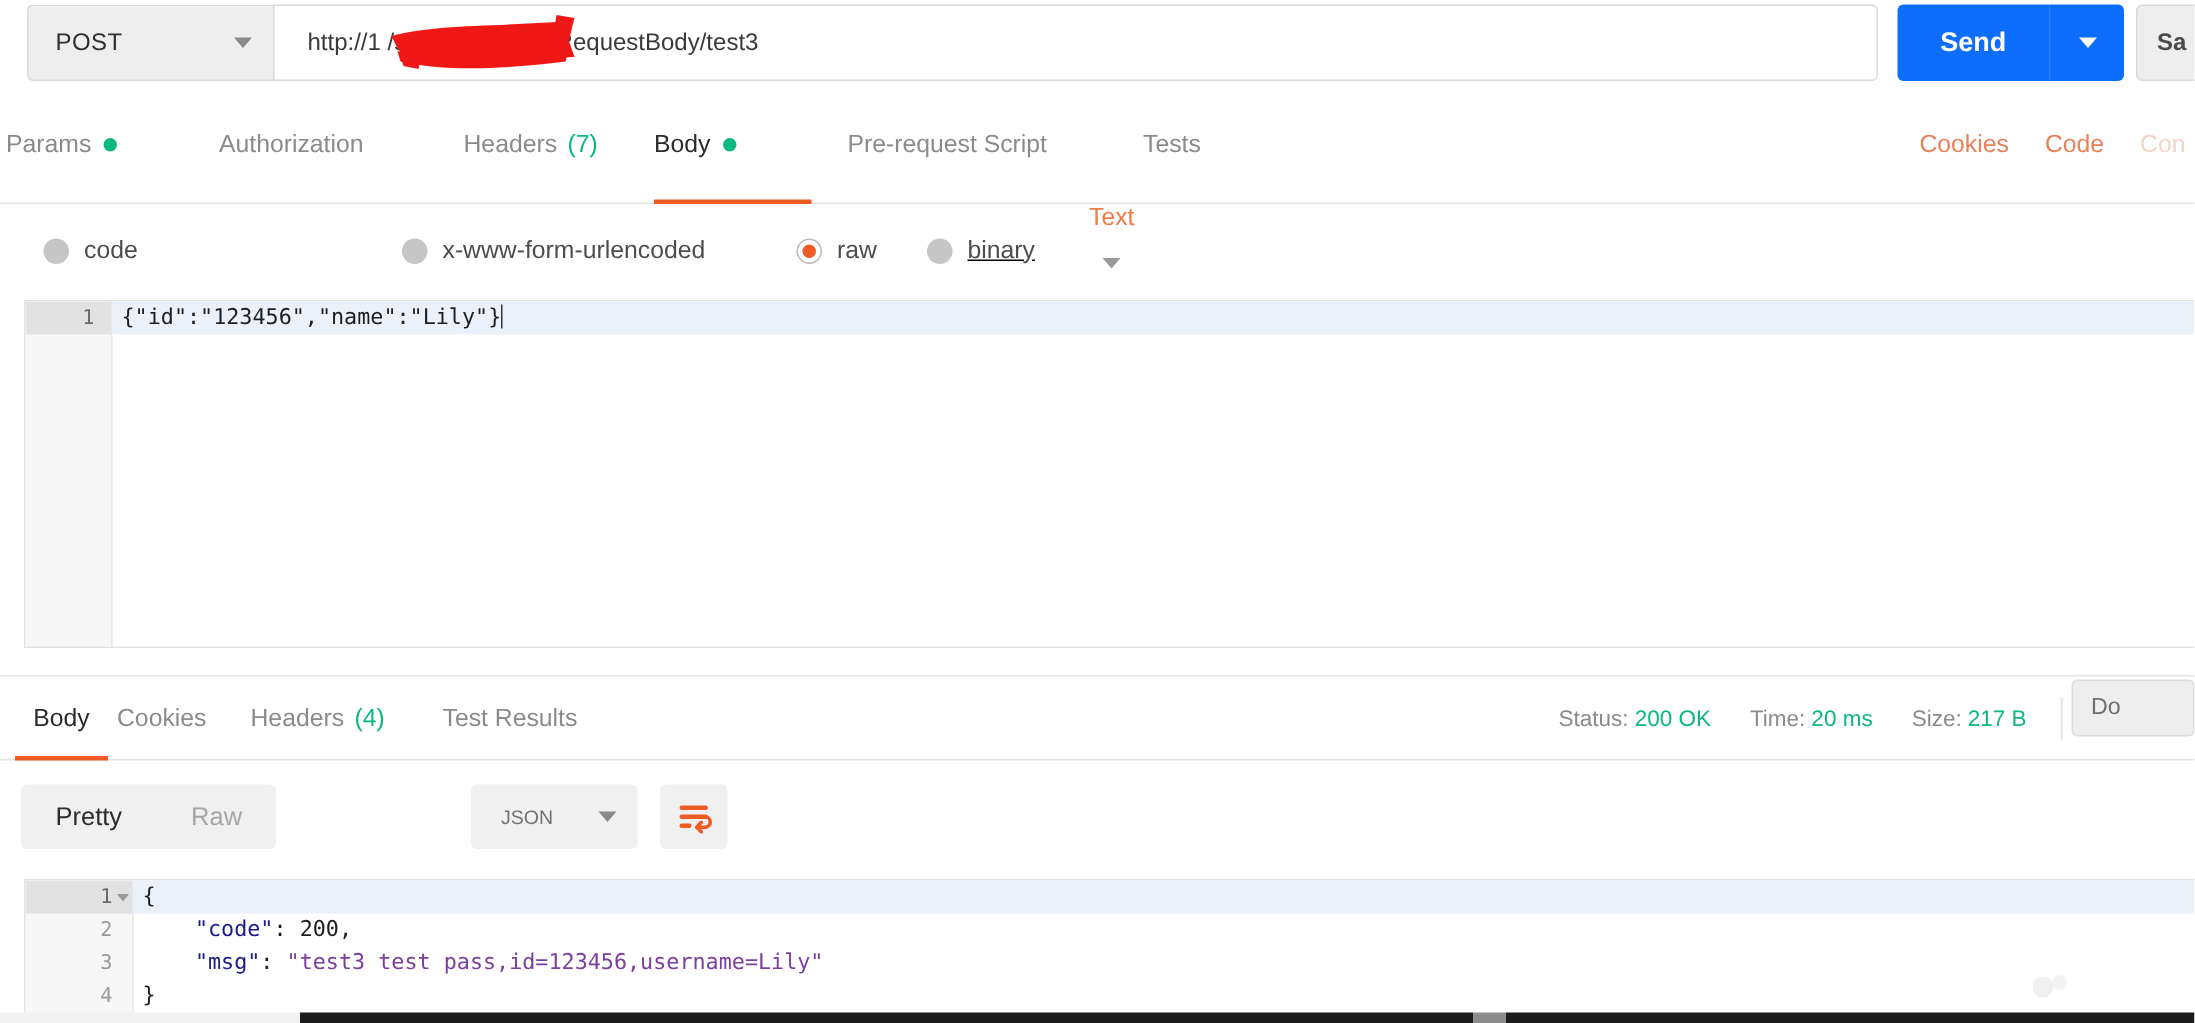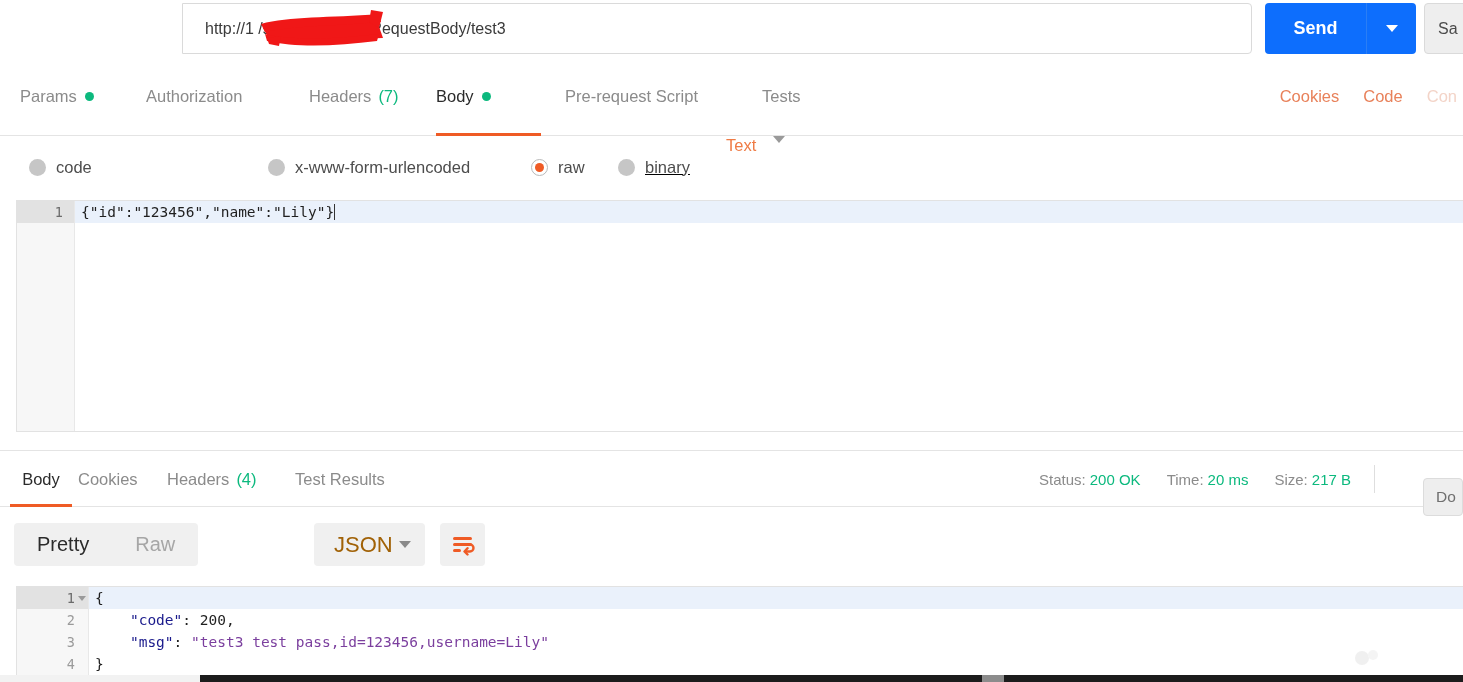--- a/index.html
+++ b/index.html
@@ -115,20 +115,21 @@
     border-radius: 4px;
     display: flex; align-items: center;
     padding-left: 13px;
     overflow: hidden;
     cursor: pointer;
   }
   .save-btn span {
     font-size: 16px;
     color: #4a4a4a;
     white-space: nowrap;
+    font-weight: bold;
   }
 
   
   .req-tabs {
     position: absolute;
     left: 0; top: 57px;
     width: 1463px; height: 79px;
     border-bottom: 1px solid #e4e4e4;
   }
   .tab {
@@ -214,22 +215,23 @@
     background: #ef5b25;
   }
   .radio-label {
     font-size: 16.5px;
     color: #4d4d4d;
   }
   .text-dd {
     position: absolute;
     top: 0; height: 62px;
     left: 726px;
-    display: flex; align-items: flex-start; gap: 17px;
-    cursor: pointer;
+    display: flex; align-items: center; gap: 17px;
+    cursor: pointer;
+    flex-direction: column;
   }
   .text-dd .tlab {
     font-size: 16.5px;
     color: #ef7b45;
   }
   .text-dd .caret-down { border-top-color: #9a9a9a; }
 
   
   .req-editor {
     position: absolute;
@@ -320,22 +322,22 @@
   .meta-item { font-size: 15px; color: #8b8b8b; }
   .meta-item b { color: #0cb97e; font-weight: normal; margin-left: 4px; }
   .meta-sep {
     position: absolute;
     right: 88px; top: 14px;
     width: 1px; height: 28px;
     background: #dedede;
   }
   .dl-btn {
     position: absolute;
-    right: 0; top: 27px;
-    width: 40px; height: 38px;
+    right: 0; top: 2px;
+    width: 82px; height: 38px;
     background: #eeeeee;
     border: 1px solid #dcdcdc;
     border-radius: 4px;
     display: flex; align-items: center;
     padding-left: 12px;
     overflow: hidden;
     cursor: pointer;
   }
   .dl-btn span { font-size: 15.5px; color: #6f6f6f; white-space: nowrap; }
 
@@ -350,36 +352,36 @@
     left: 14px; top: 16px;
     height: 43px;
     background: #f0f0f0;
     border-radius: 4px;
     display: flex; align-items: center;
   }
   .seg .sitem {
     padding: 0 23px;
     height: 43px;
     display: flex; align-items: center;
-    font-size: 20px;
+    font-size: 17px;
     color: #a6a6a6;
     cursor: pointer;
   }
   .seg .sitem.active { color: #2b2b2b; }
   .json-dd {
     position: absolute;
     left: 314px; top: 16px;
     width: 111px; height: 43px;
     background: #f0f0f0;
     border-radius: 4px;
     display: flex; align-items: center;
     padding: 0 14px 0 20px;
     cursor: pointer;
   }
-  .json-dd .jlab { font-size: 22px; color: #a16207; flex: 1; }
+  .json-dd .jlab { font-size: 13px; color: #737373; flex: 1; }
   .wrap-btn {
     position: absolute;
     left: 440px; top: 16px;
     width: 45px; height: 43px;
     background: #f0f0f0;
     border-radius: 4px;
     display: flex; align-items: center; justify-content: center;
     cursor: pointer;
   }
 
@@ -433,20 +435,24 @@
   .bs-c { position: absolute; left: 982px; top: 0; width: 22px; height: 7px; background: #8c8c8c; }
   .bs-d { position: absolute; left: 1004px; top: 0; width: 459px; height: 7px; background: #1c1c1c; }
 </style>
 </head>
 <body>
 
 <div id="app">
 
   <div class="urlbar">
 
+    <div class="method-select">
+      <span class="method-label">POST</span>
+      <span class="caret-down"></span>
+    </div>
 
     <div class="url-input">
       <span class="url-text">http://1          /springmvc/test/RequestBody/test3</span>
     </div>
 
     <svg class="redaction" viewBox="0 0 126 40">
       <path d="M4 20 L118 13 L124 30 L12 34 Z" fill="#f01717"></path>
       <path d="M2 16 C30 8, 70 10, 120 6 L122 14 C70 18, 34 18, 6 24 Z" fill="#f01717"></path>
       <path d="M6 26 C40 34, 80 30, 120 26 L118 33 C78 38, 38 40, 8 33 Z" fill="#f01717"></path>
       <path d="M112 2 L124 4 L120 20 L110 14 Z" fill="#f01717"></path>
@@ -460,21 +466,21 @@
       <i></i>
     </div>
 
     <div class="save-btn">
       <span>Sa</span>
     </div>
   </div>
 
   <div class="req-tabs">
 
-    <div class="tab" style="left:20px;">
+    <div class="tab" style="left:4px;">
       <span class="tlabel">Params</span>
       <span class="dot"></span>
     </div>
 
     <div class="tab" style="left:146px;">
       <span class="tlabel">Authorization</span>
     </div>
 
     <div class="tab" style="left:309px;">
       <span class="tlabel">Headers</span>

